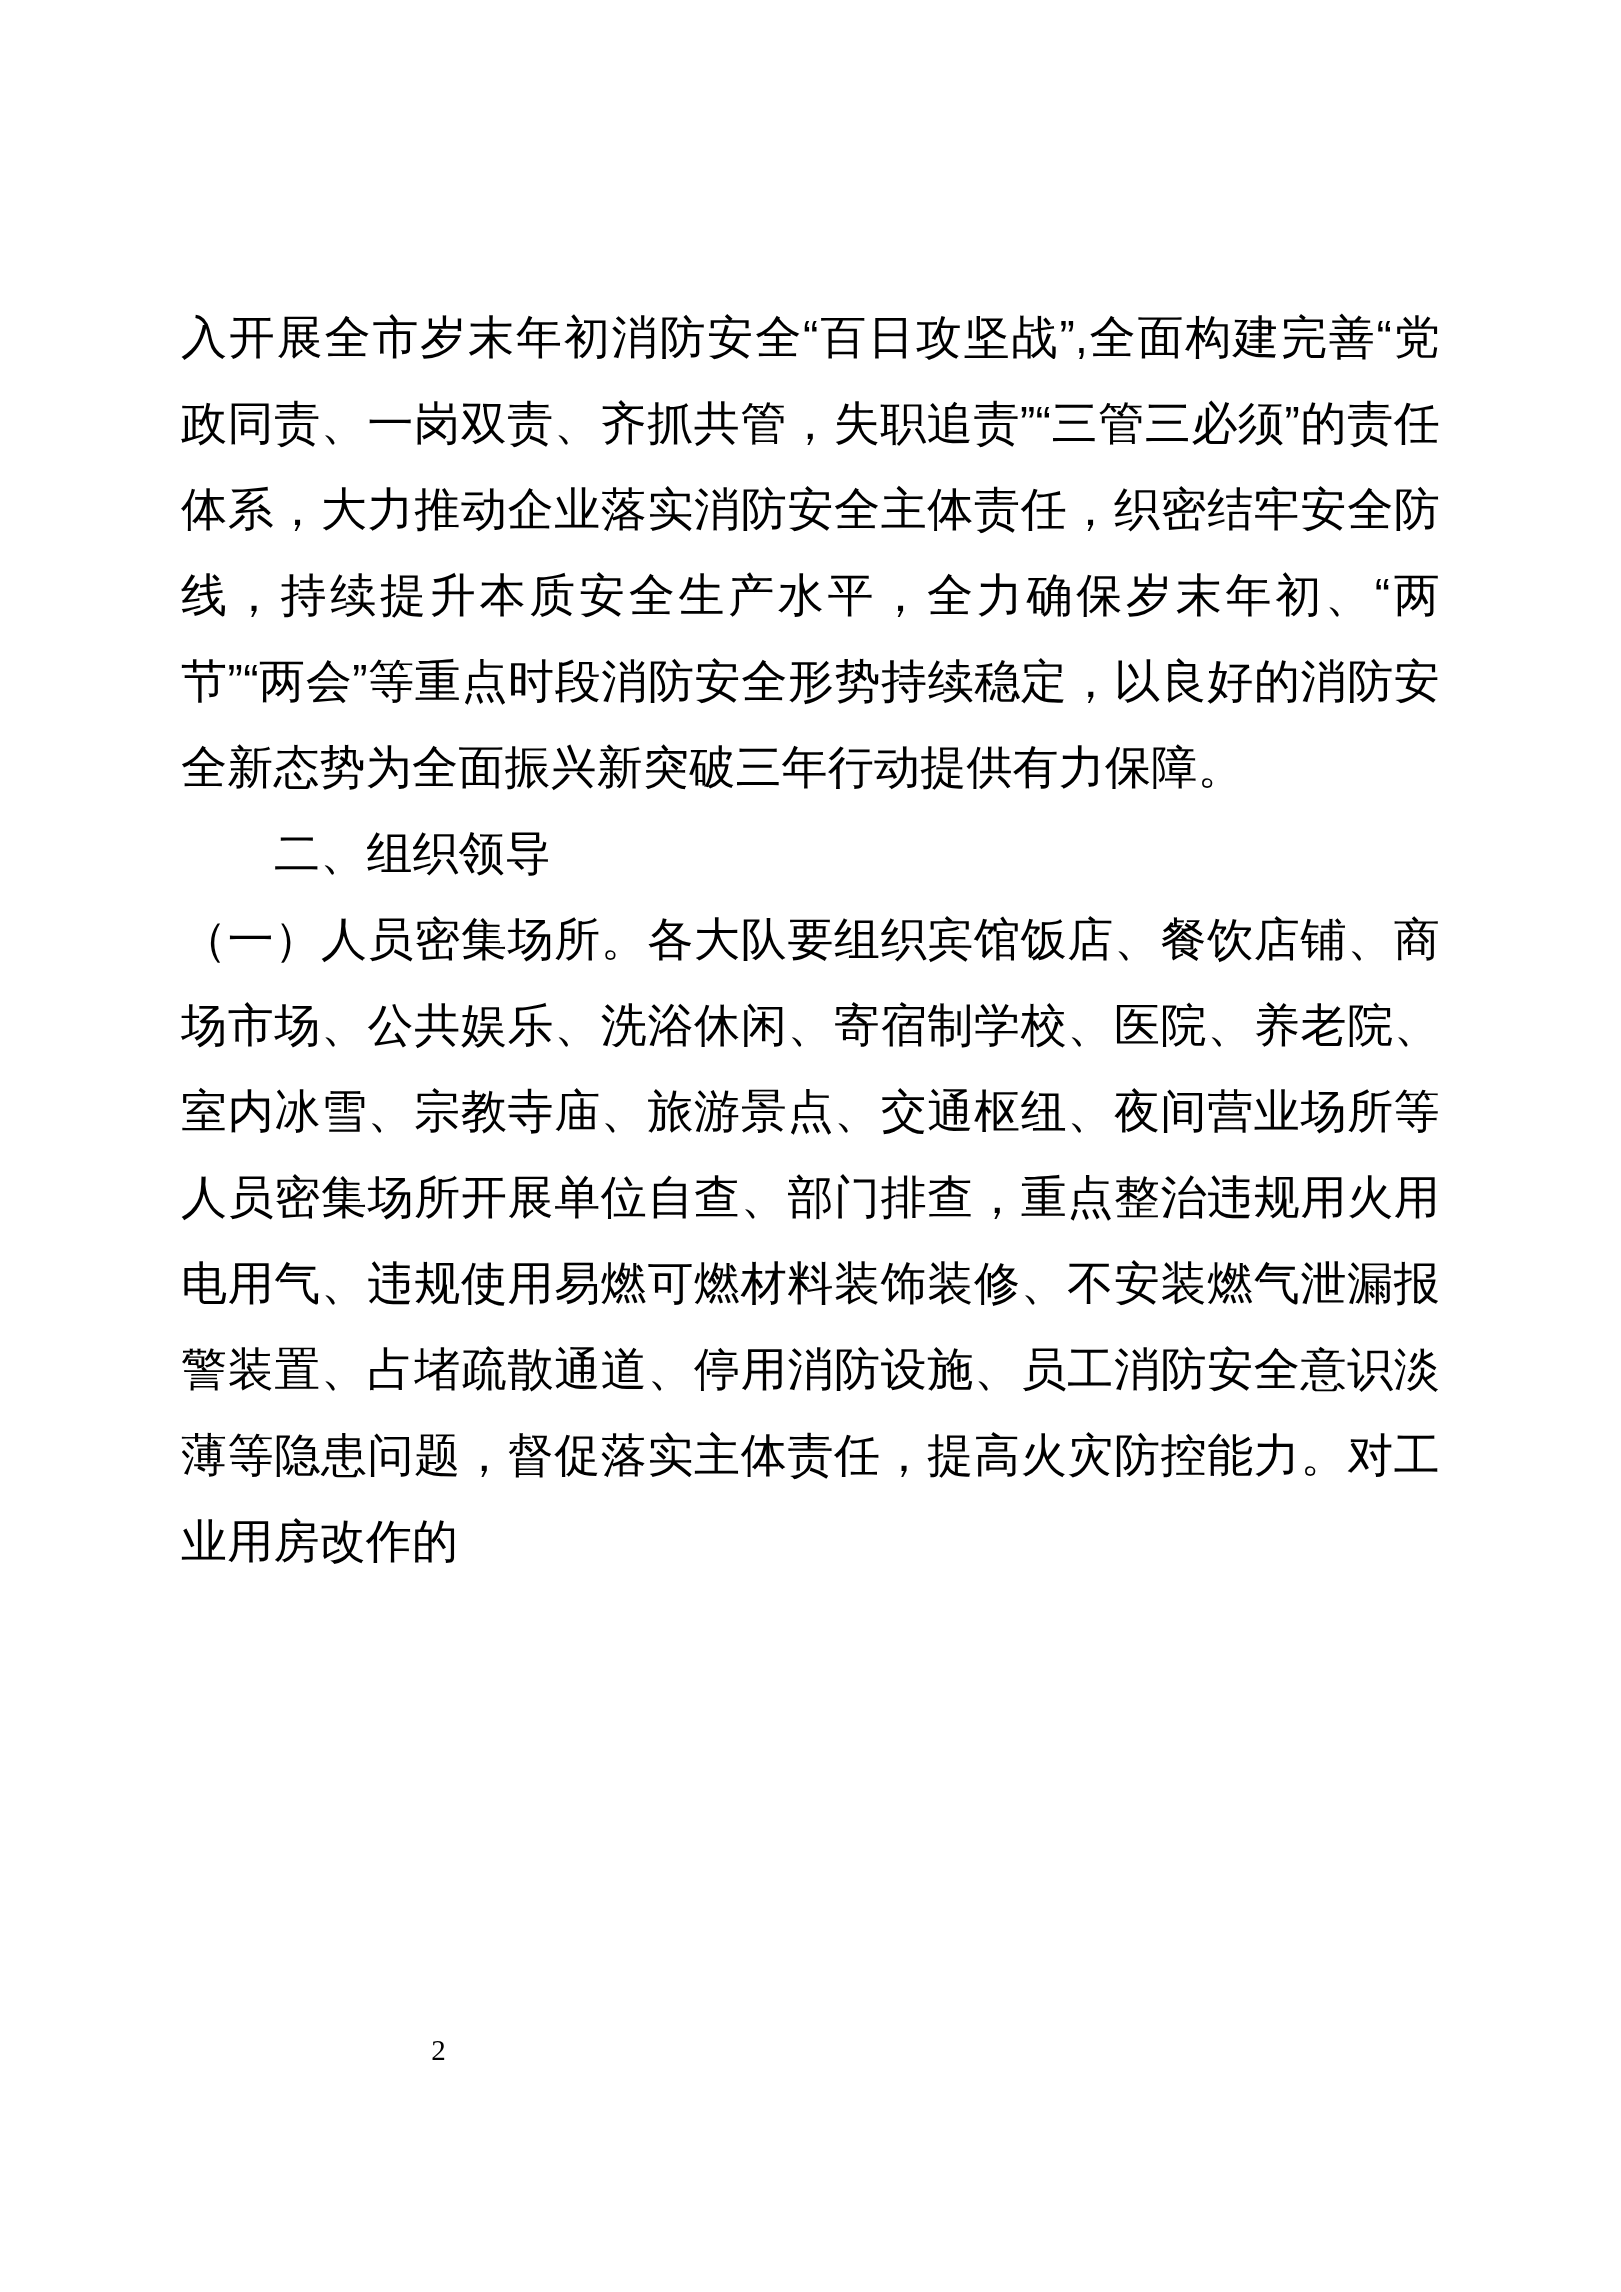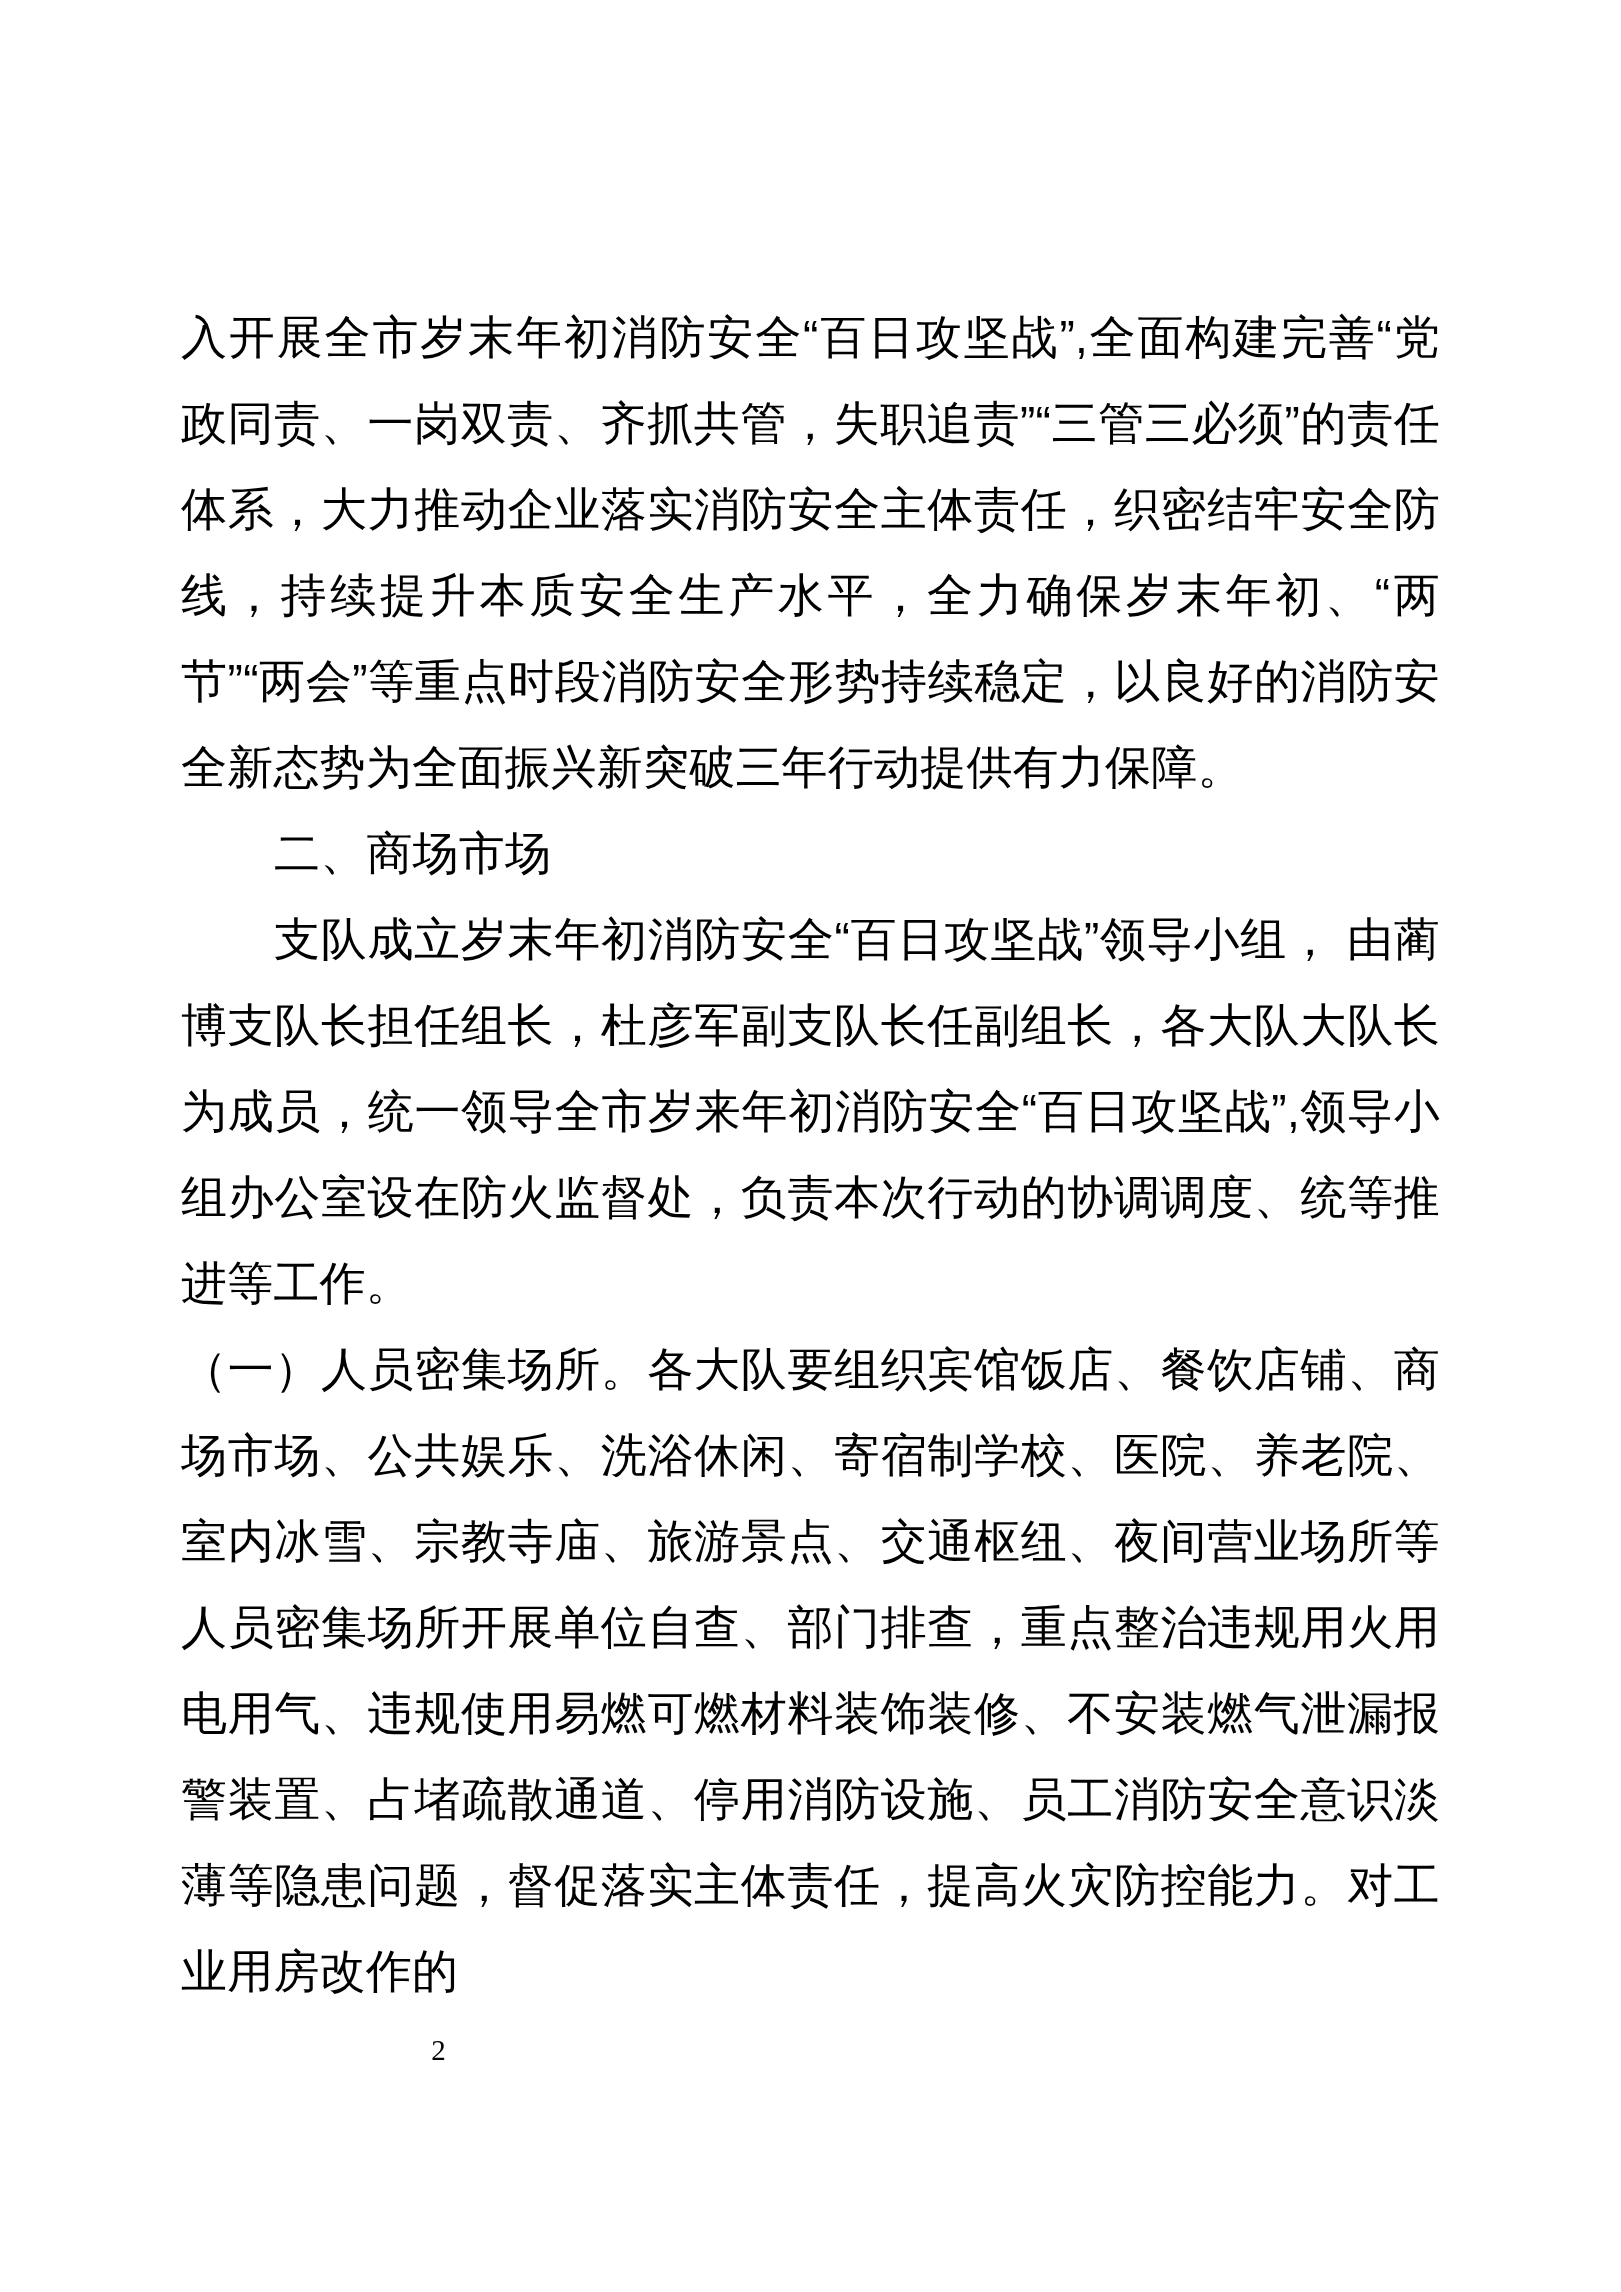--- a/index.html
+++ b/index.html
@@ -58,23 +58,22 @@
 </style>
 </head>
 <body>
 
 <div class="page">
 
   <div class="doc-body">
 
     <p class="para">入开展全市岁末年初消防安全“百日攻坚战”,全面构建完善“党政同责、一岗双责、齐抓共管，失职追责”“三管三必须”的责任体系，大力推动企业落实消防安全主体责任，织密结牢安全防线，持续提升本质安全生产水平，全力确保岁末年初、“两节”“两会”等重点时段消防安全形势持续稳定，以良好的消防安全新态势为全面振兴新突破三年行动提供有力保障。</p>
 
-    <p class="para heading">二、商场市场</p>
+    <p class="para heading">二、组织领导</p>
 
-    <p class="para indent">支队成立岁末年初消防安全“百日攻坚战”领导小组， 由蔺博支队长担任组长，杜彦军副支队长任副组长，各大队大队长为成员，统一领导全市岁来年初消防安全“百日攻坚战”,领导小组办公室设在防火监督处，负责本次行动的协调调度、统等推进等工作。</p>
 
 
     <p class="para">（一）人员密集场所。各大队要组织宾馆饭店、餐饮店铺、商场市场、公共娱乐、洗浴休闲、寄宿制学校、医院、养老院、室内冰雪、宗教寺庙、旅游景点、交通枢纽、夜间营业场所等人员密集场所开展单位自查、部门排查，重点整治违规用火用电用气、违规使用易燃可燃材料装饰装修、不安装燃气泄漏报警装置、占堵疏散通道、停用消防设施、员工消防安全意识淡薄等隐患问题，督促落实主体责任，提高火灾防控能力。对工业用房改作的</p>
 
   </div>
 
   <div class="page-number">
     <span class="pn-inner">2</span>
   </div>
 

